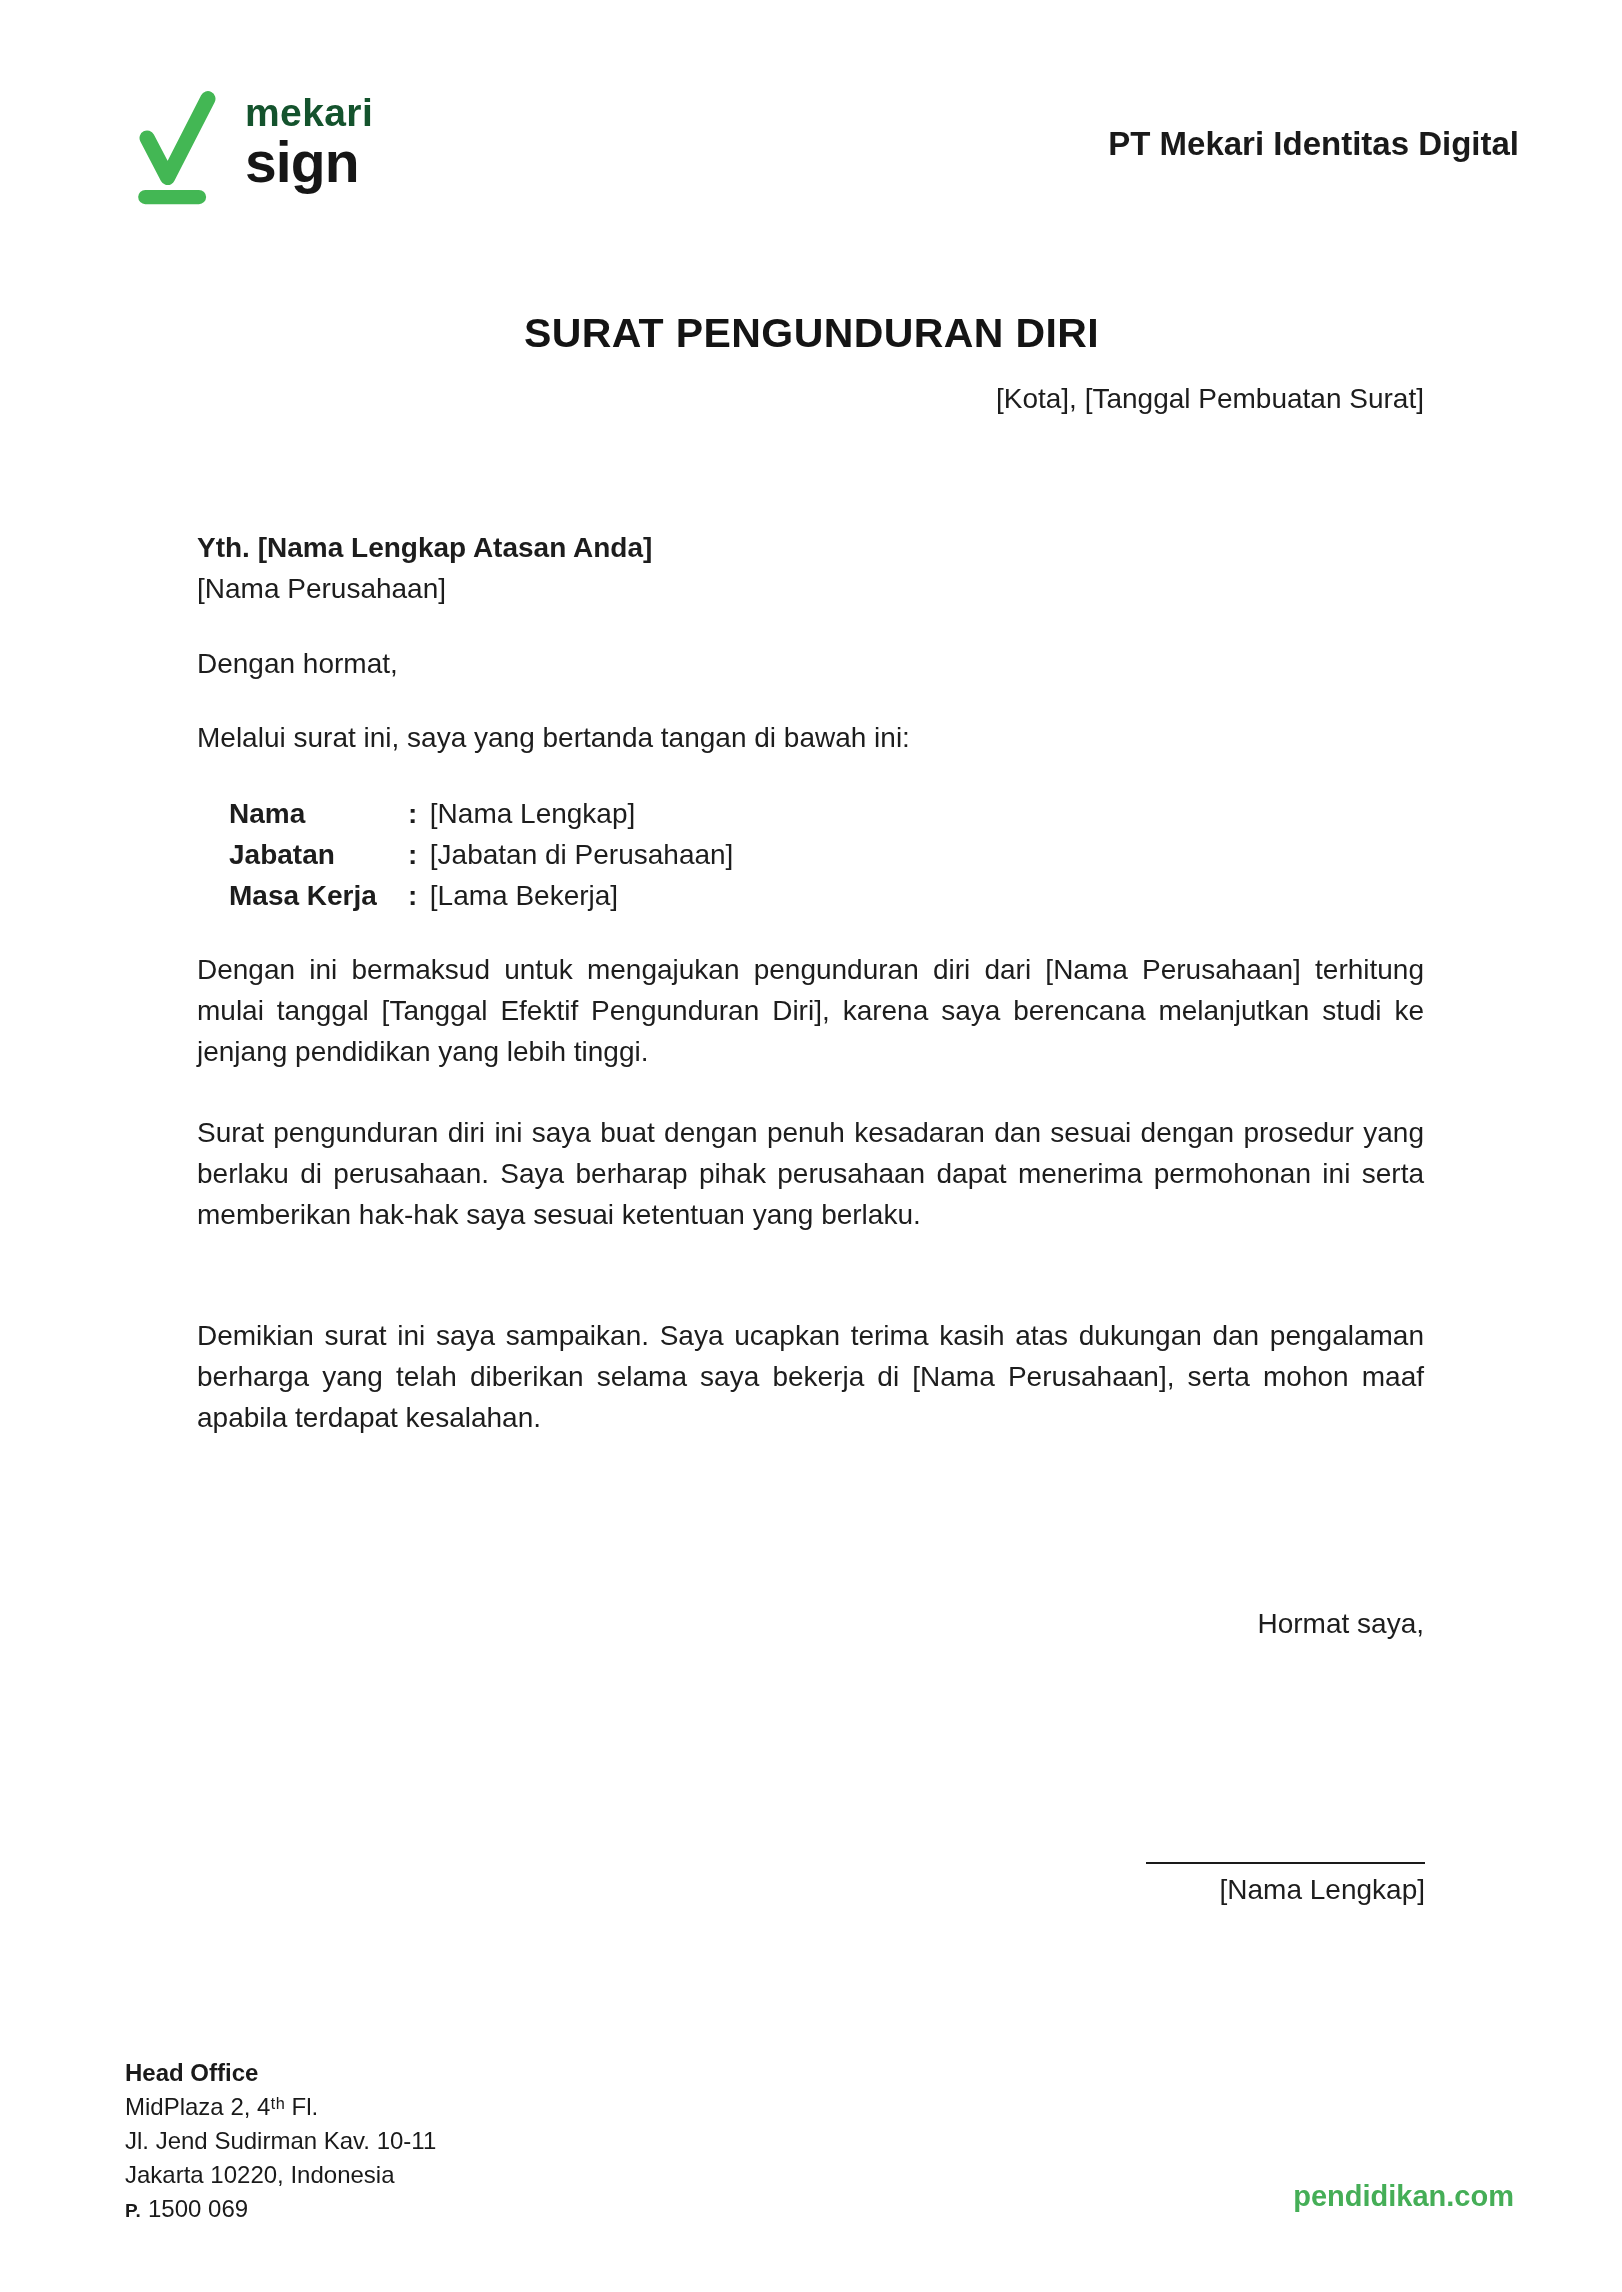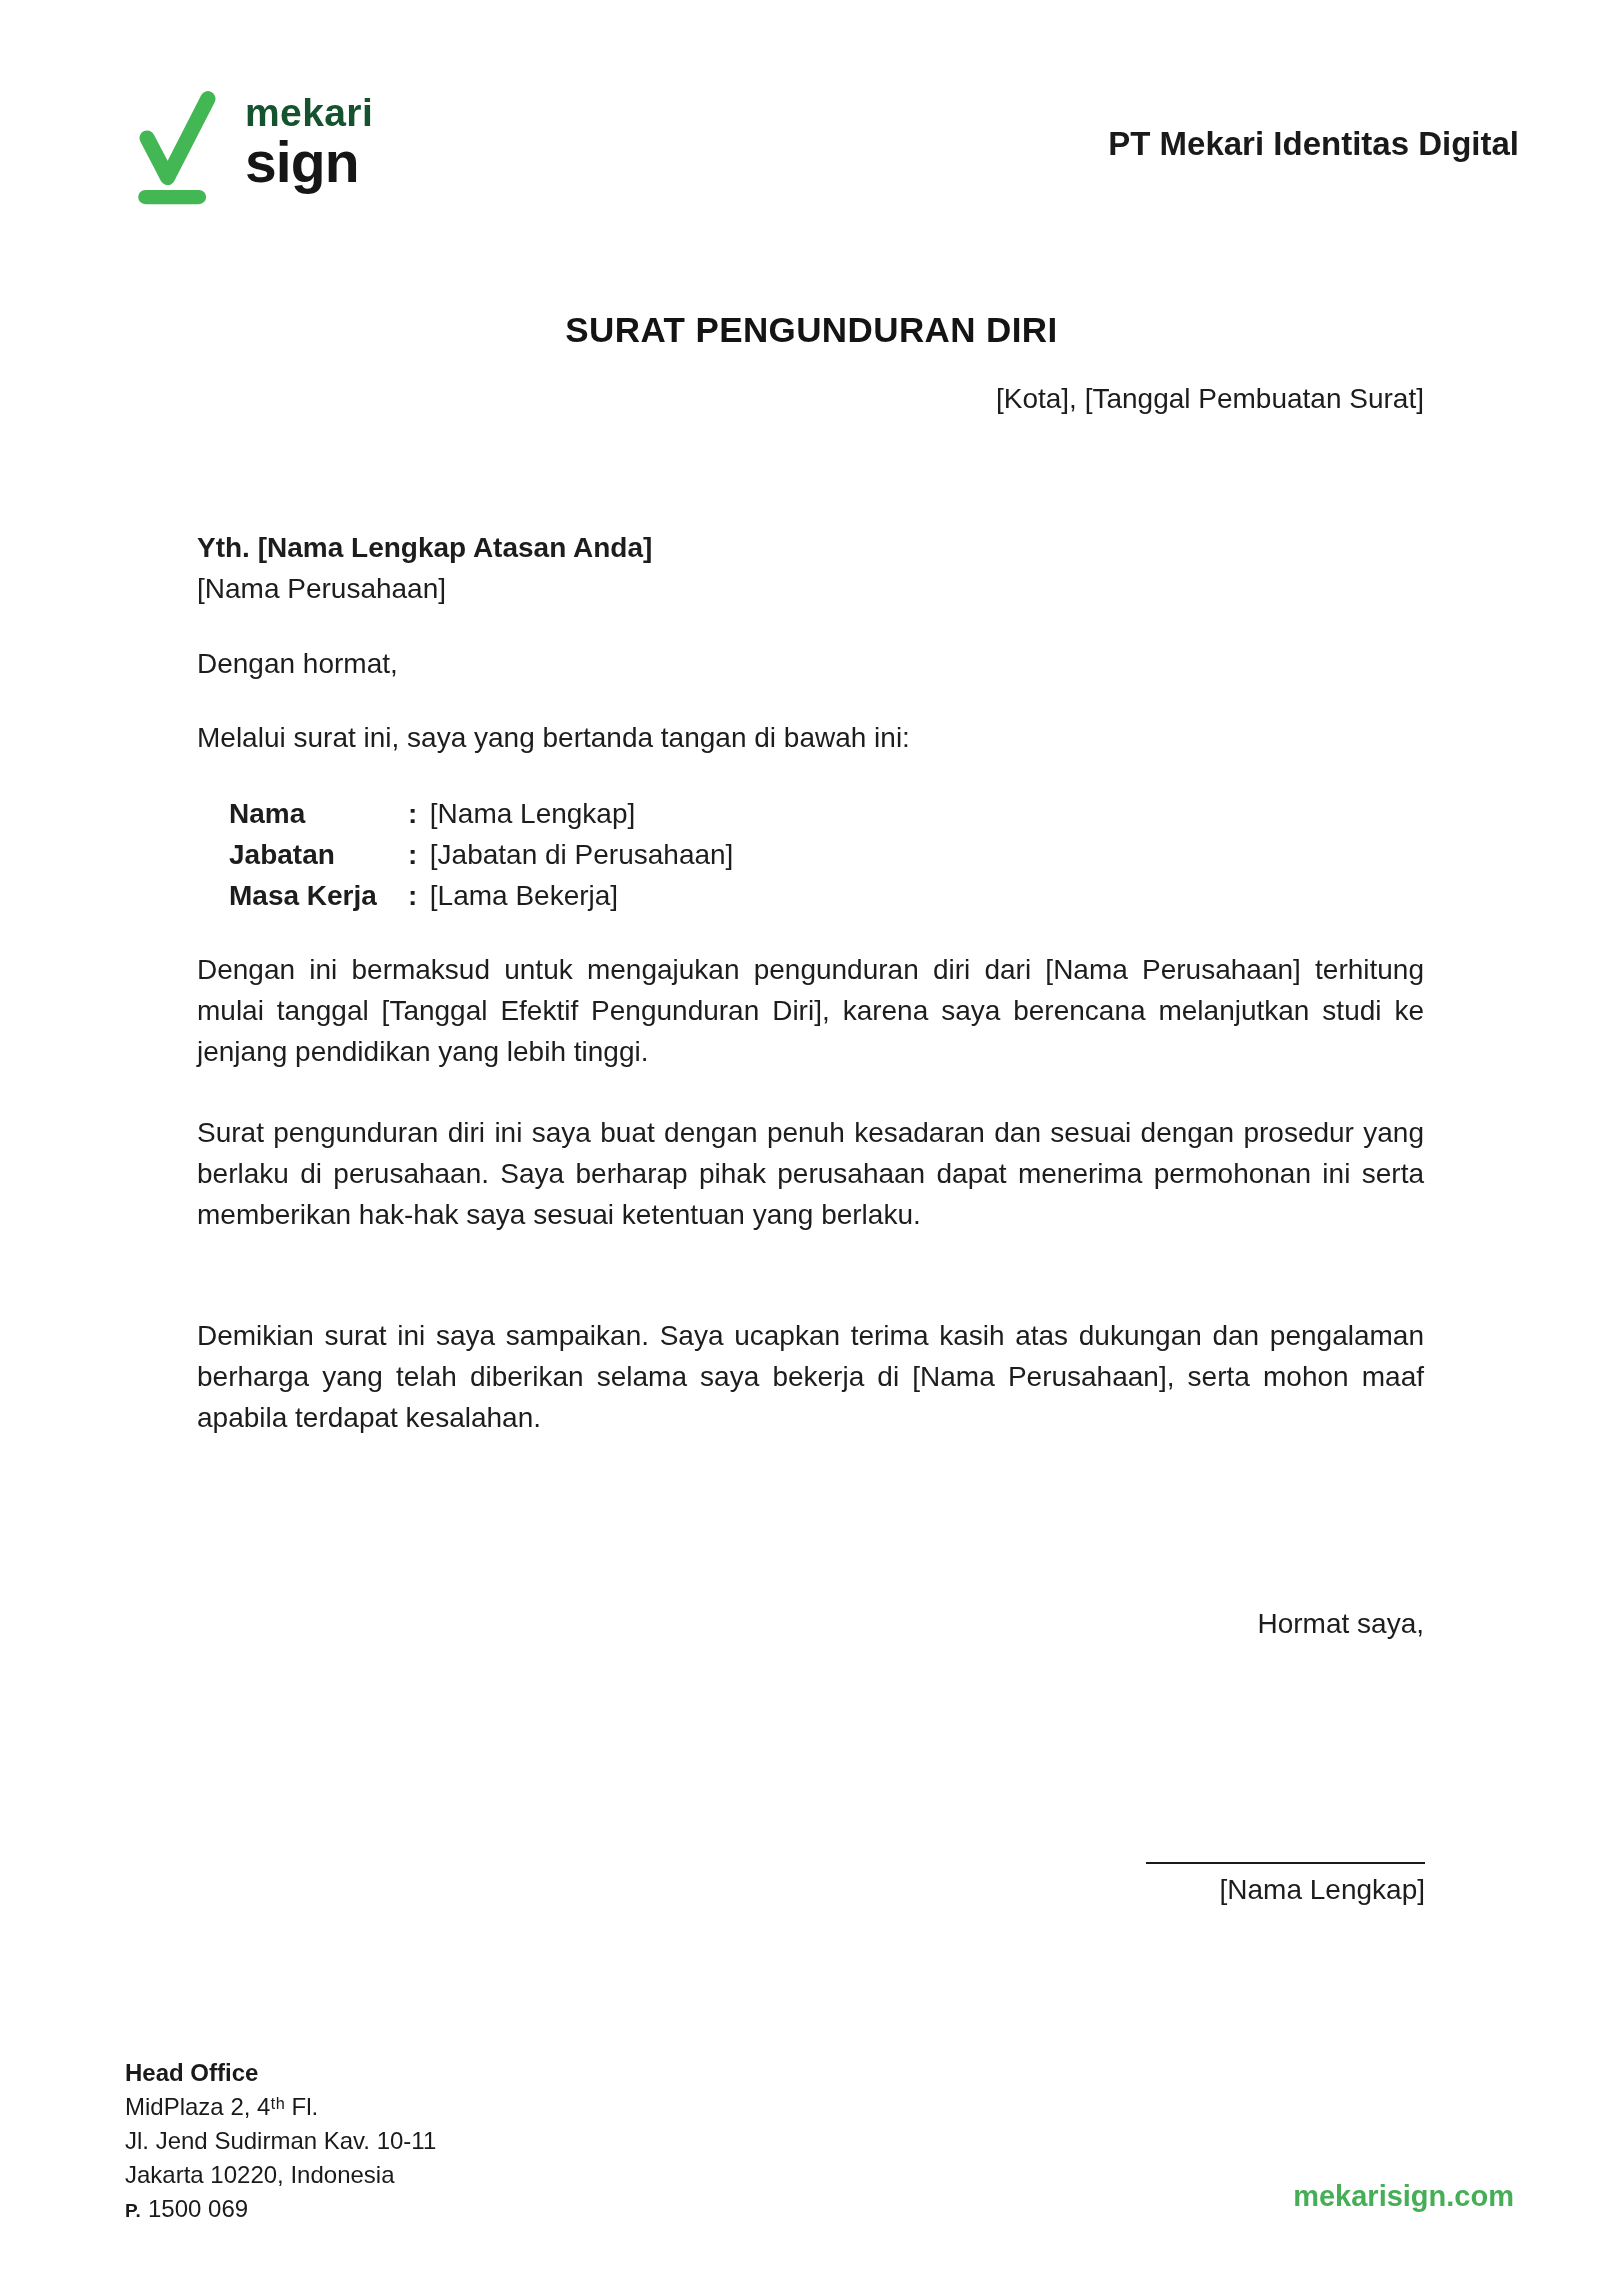--- a/index.html
+++ b/index.html
@@ -28,21 +28,21 @@
     color: #161616; margin-top: 1.8px; letter-spacing: -0.9px;
   }
   .company-name {
     position: absolute; right: 104px; top: 125px;
     font-size: 33px; font-weight: 700; color: #1a1a1a;
   }
 
   
   .letter-title {
     position: absolute; left: 0; right: 0; top: 310px;
-    text-align: center; font-size: 35px; font-weight: 700;
+    text-align: center; font-size: 41px; font-weight: 700;
     color: #141414; letter-spacing: 0.4px;
   }
   .content { position: absolute; left: 197px; width: 1227px; font-size: 28px; line-height: 41px; }
   .date-line { top: 378px; text-align: right; }
   .recipient { top: 527px; }
   .recipient-name { font-weight: 700; }
   .salutation { top: 643px; }
   .intro-line { top: 717px; }
 
   .details { top: 793px; }
@@ -134,16 +134,16 @@
     <div class="footer-office-title">Head Office</div>
     <div>MidPlaza 2, 4ᵗʰ Fl.</div>
     <div>Jl. Jend Sudirman Kav. 10-11</div>
     <div>Jakarta 10220, Indonesia</div>
     <div>
       <span class="footer-phone-label">P.</span>
       <span>1500 069</span>
     </div>
   </div>
 
-  <a class="website-link" href="#">mekarisign.com</a>
+  <a class="website-link" href="#">pendidikan.com</a>
 
 </div>
 
 
 </body></html>

